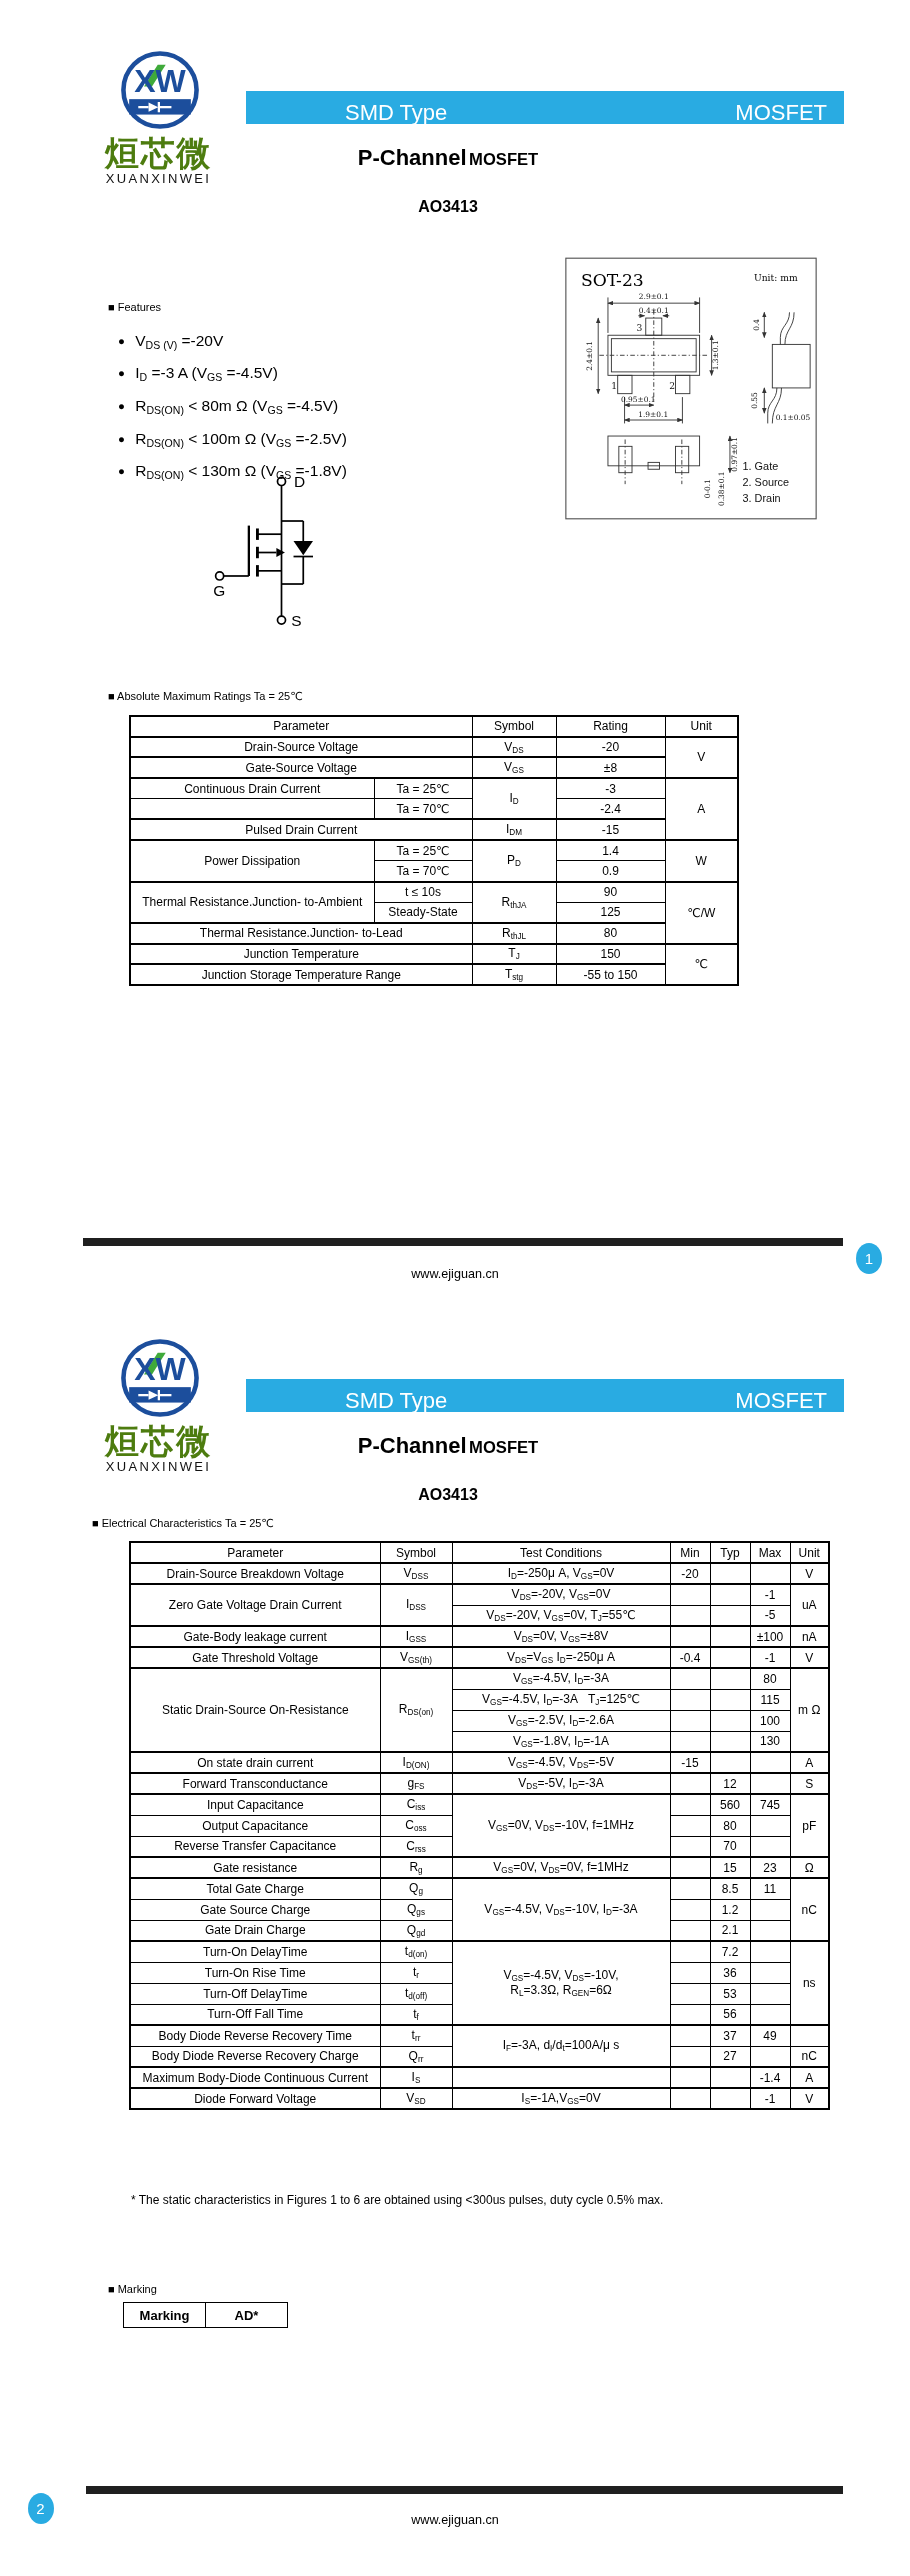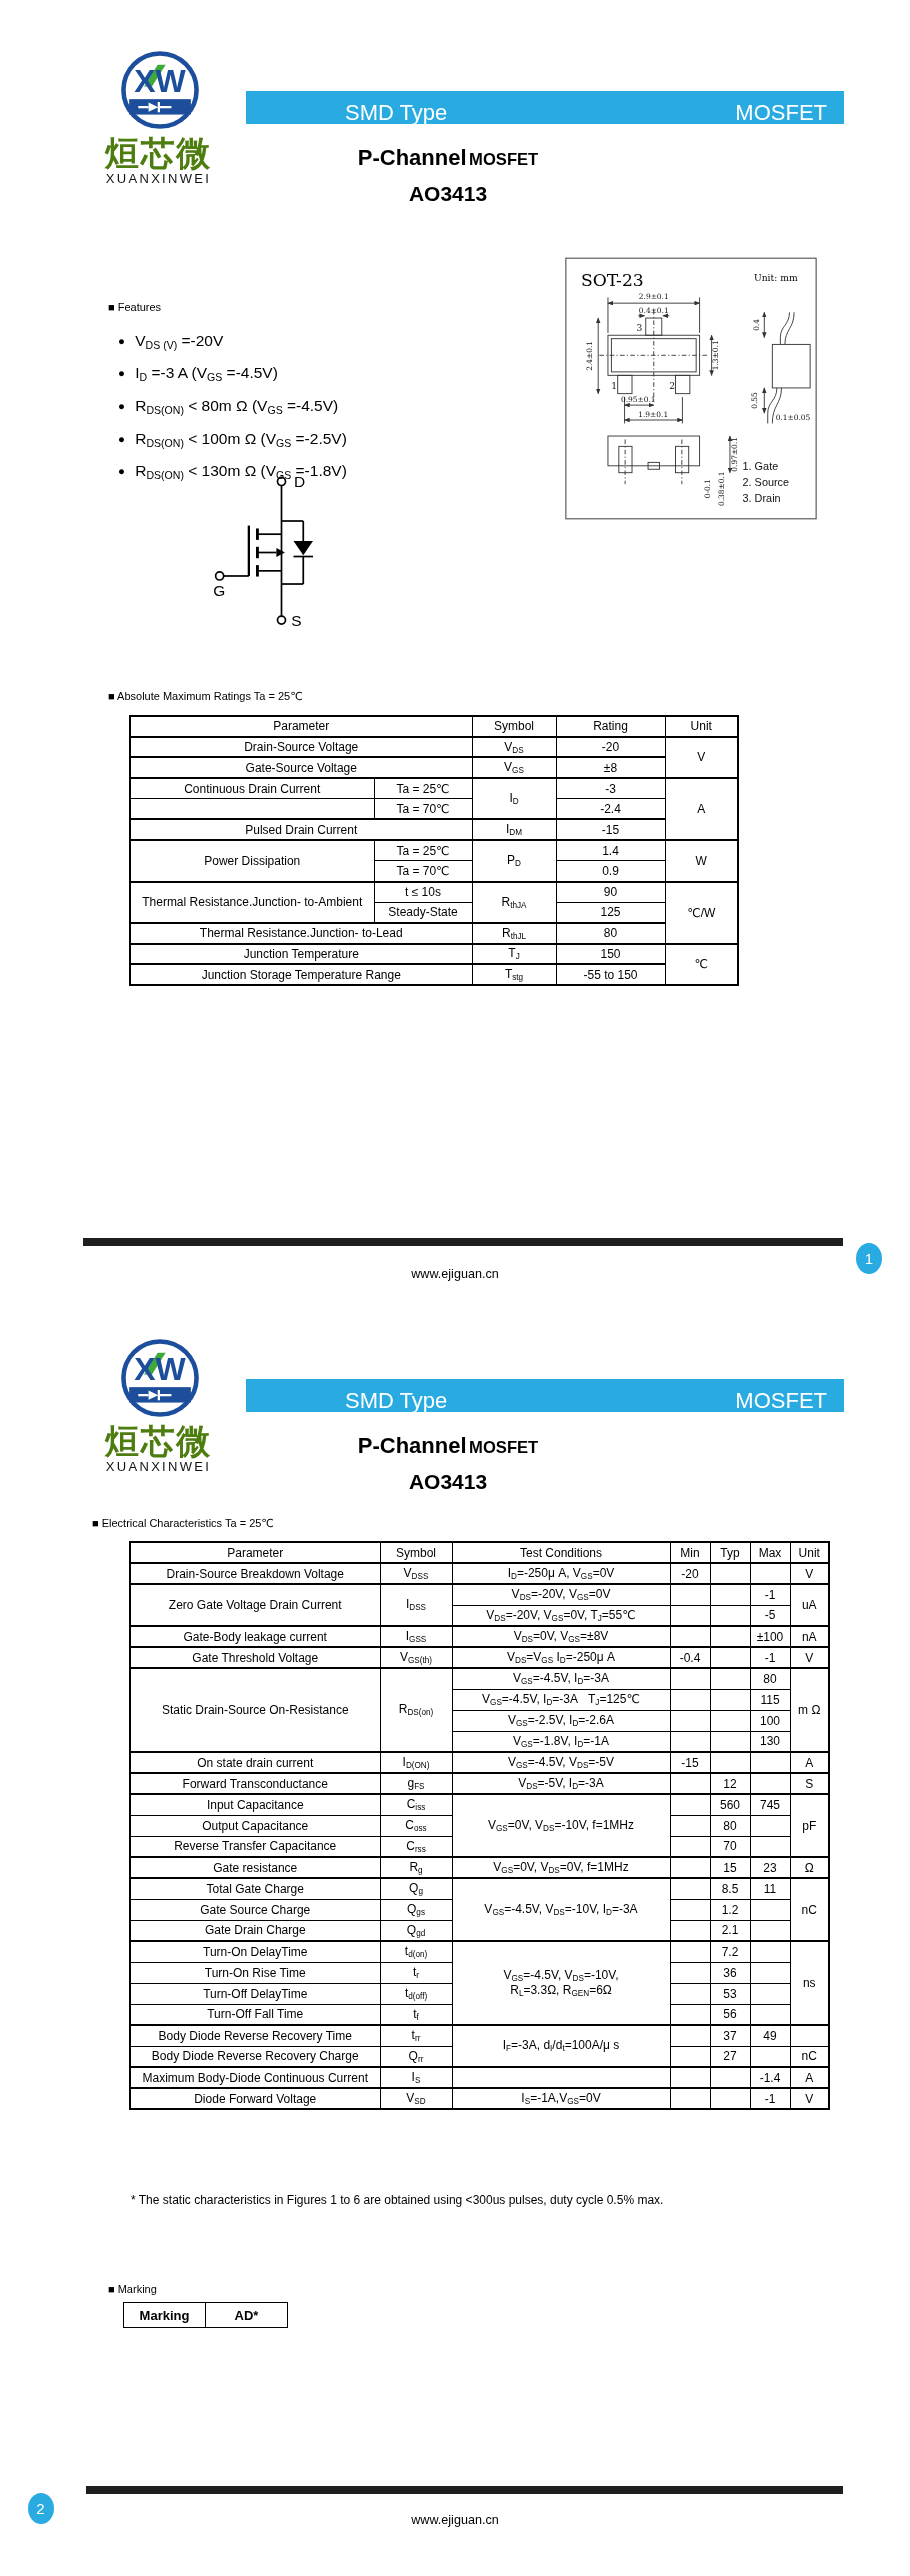--- a/index.html
+++ b/index.html
@@ -10,21 +10,21 @@
   sub{font-size:68%;vertical-align:-0.25em;}
   
   .logo-cn{width:143px;text-align:center;font-size:34px;font-weight:bold;letter-spacing:1.7px;color:#4d7c0f;
            font-family:"DejaVu Sans",sans-serif;white-space:nowrap;}
   .logo-en{width:143px;text-align:center;font-size:13px;letter-spacing:2.3px;color:#111;white-space:nowrap;}
   
   .banner{width:598px;height:33px;background:var(--accent);display:flex;align-items:flex-start;
           justify-content:space-between;box-sizing:border-box;padding:9px 17px 0 99px;color:#fff;font-size:22px;}
   
   .titleline{width:402px;text-align:center;font-weight:bold;}
-  .t1{font-size:22px;text-align:right;} .t1b{font-size:16.6px;} .t2{font-size:21px;}
+  .t1{font-size:22px;text-align:right;} .t1b{font-size:16.6px;} .t2{font-size:16px;margin-top:16px;}
   
   .sec{font-size:11px;white-space:nowrap;}
   
   .feat{left:118px;font-size:15.5px;display:flex;align-items:center;gap:10.3px;white-space:nowrap;}
   .fb{font-size:11.5px;}
   
   table.tbl{border-collapse:collapse;border:2.3px solid #000;table-layout:fixed;}
   table.tbl td{border:1.1px solid #000;font-size:12px;text-align:center;padding:1.1px 4.6px;height:20.7px;
                overflow:hidden;box-sizing:border-box;}
   table.ec td{height:21px;}

